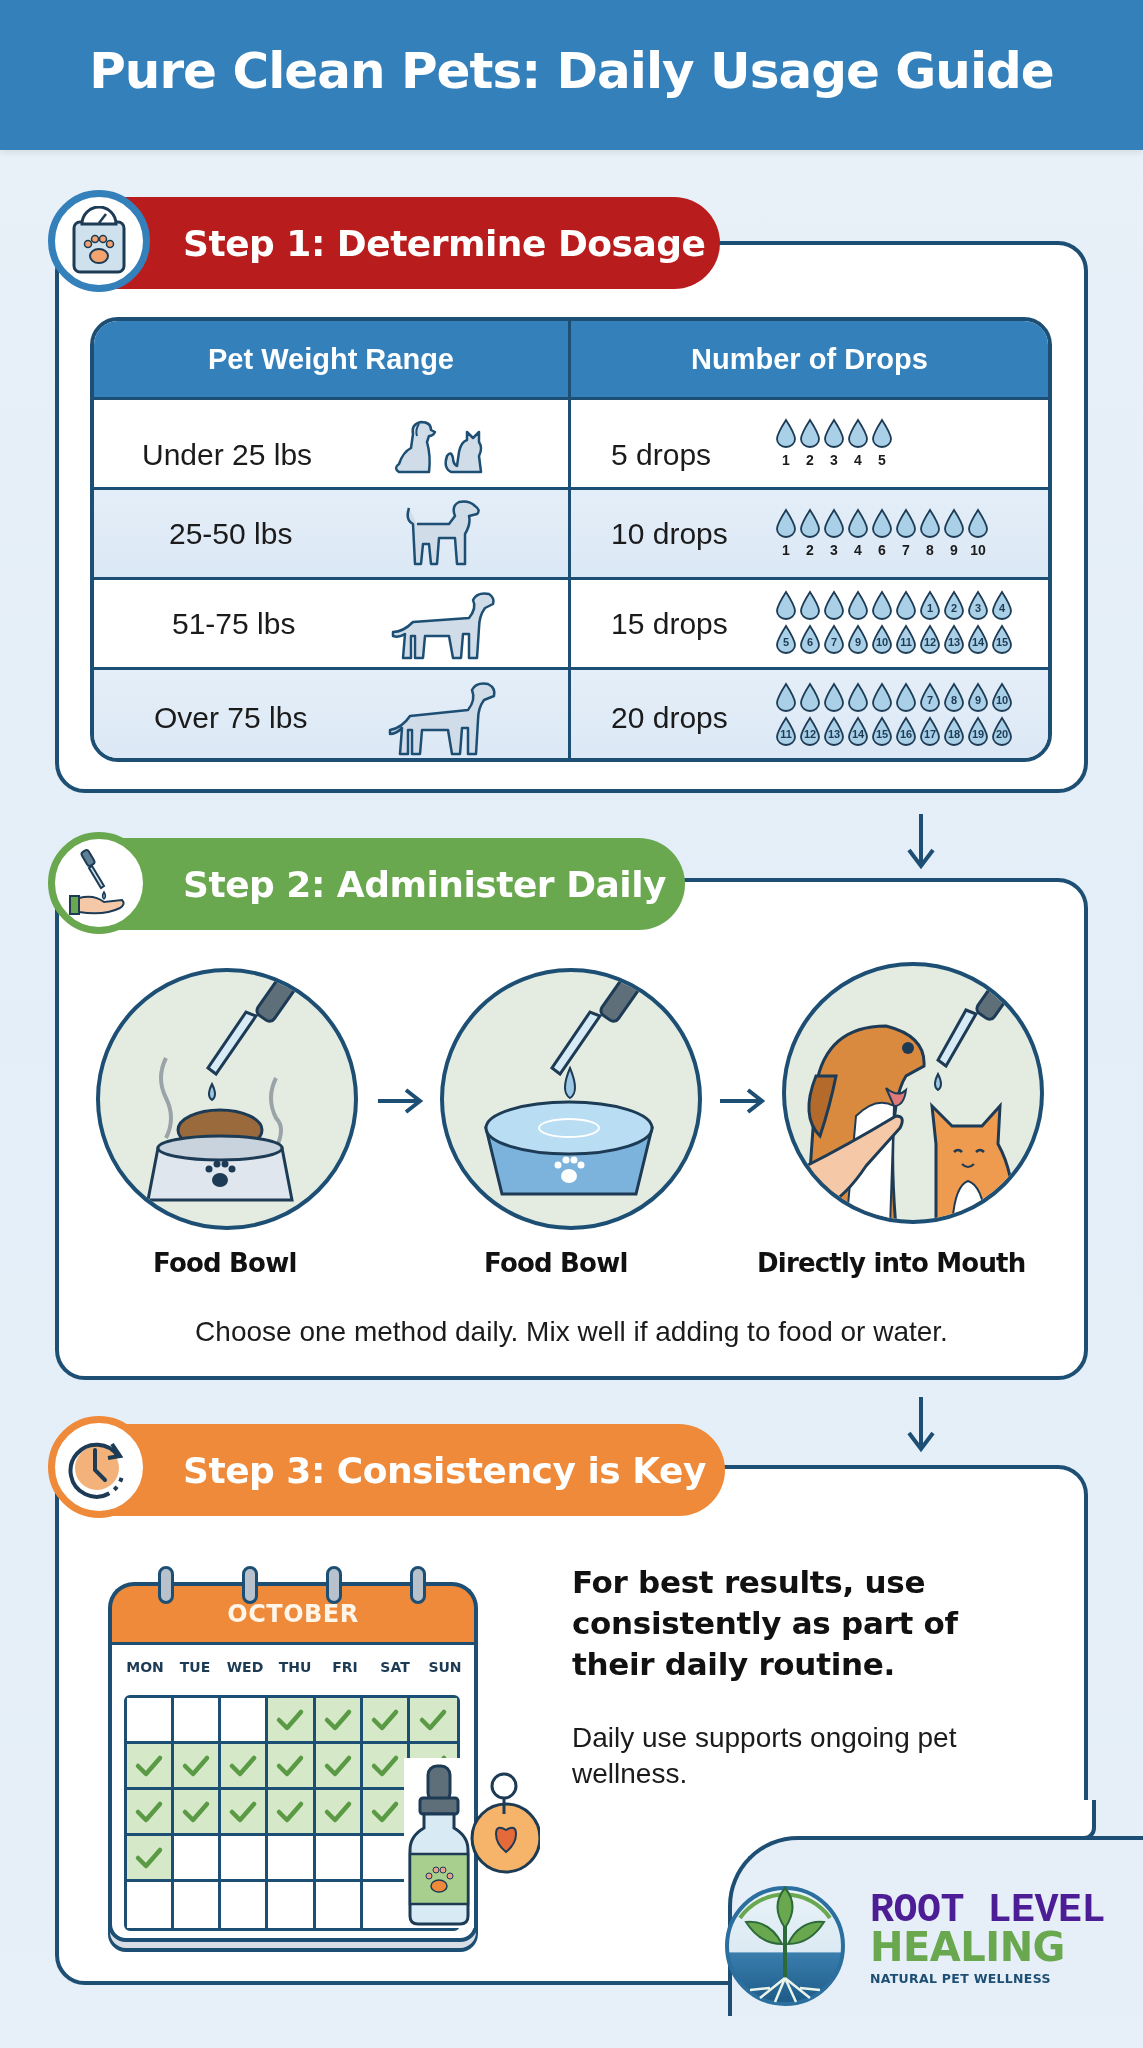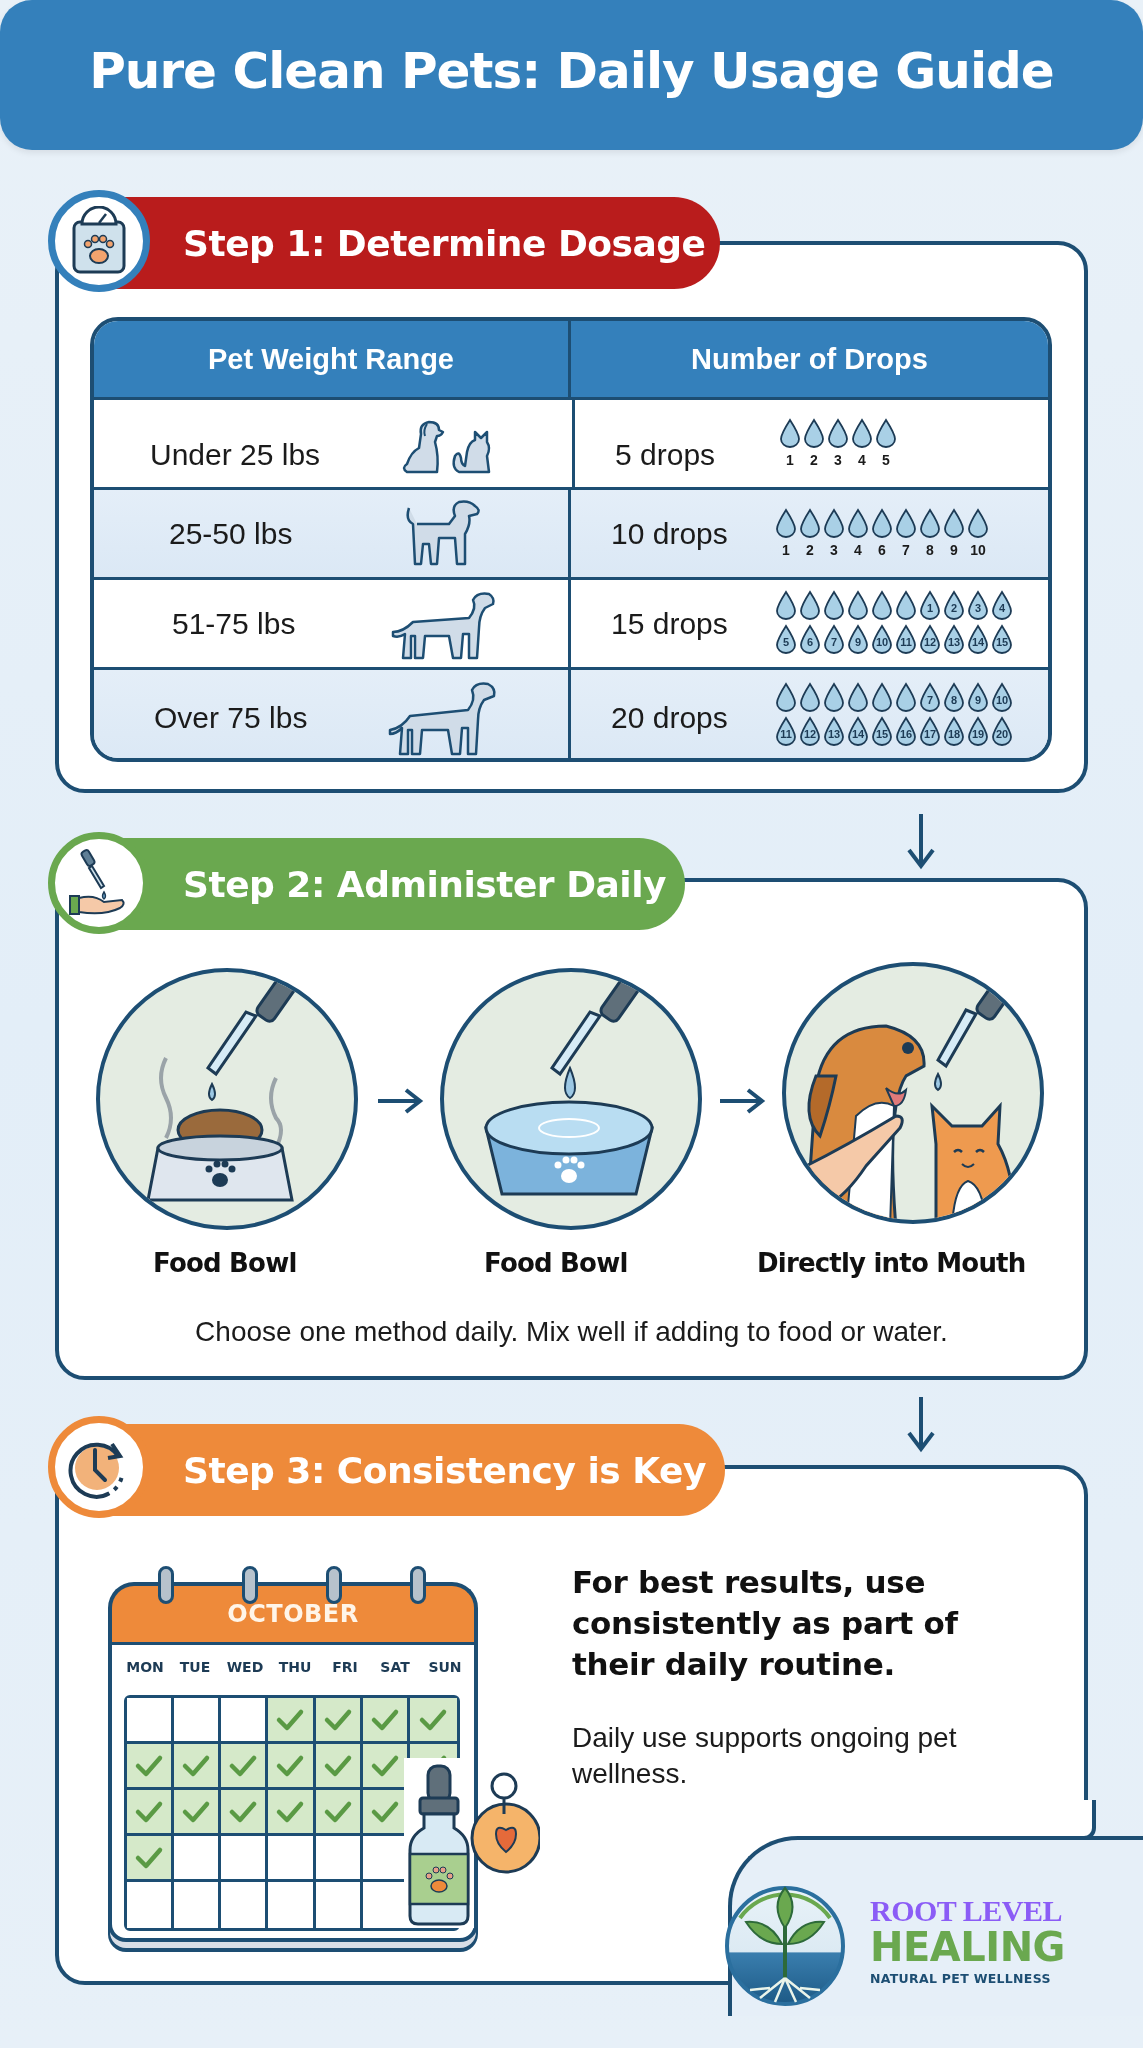--- a/index.html
+++ b/index.html
@@ -8,21 +8,20 @@
     position: relative;
     font-family: "Liberation Sans", sans-serif;
     background: linear-gradient(180deg, #e9f1f8 0%, #e3eef8 50%, #e7f0f8 100%);
     color: #1b1b1b;
   }
   .header {
     position: absolute; left: 0; top: 0; width: 1143px; height: 150px;
     background: #3480bb;
     display: flex; align-items: center; justify-content: center;
     box-shadow: 0 3px 6px rgba(0,0,0,0.08);
-    border-radius: 32px;
   }
   .header h1 {
     color: #fff; font-family: "DejaVu Sans", sans-serif; font-weight: bold;
     font-size: 50px; letter-spacing: -1px; margin-top: -8px;
   }
   .card {
     position: absolute; left: 55px; width: 1033px;
     background: #fff; border: 4px solid #1d4e73; border-radius: 30px;
   }
   .pill {
@@ -87,21 +86,21 @@
   .cal-grid { position: absolute; left: 12px; top: 50px; width: 336px; border: 3px solid #1d4e73; border-radius: 6px; display: grid; grid-template-columns: repeat(7, 1fr); }
   .cal-cell { height: 46px; border-right: 3px solid #1d4e73; border-bottom: 3px solid #1d4e73; display: flex; align-items: center; justify-content: center; background: #fff; }
   .cal-cell:nth-child(7n) { border-right: none; }
   .cal-cell.row-last { border-bottom: none; }
   .cal-cell.done { background: #d5e9c9; }
   .cal-cell.done svg { display: block; }
   .tip-title { position: absolute; left: 572px; top: 1562px; width: 440px; font-family: "DejaVu Sans", sans-serif; font-weight: bold; font-size: 31px; line-height: 41px; color: #111; letter-spacing: -0.3px; }
   .tip-body { position: absolute; left: 572px; top: 1720px; width: 440px; font-size: 28px; line-height: 36px; color: #1b1b1b; }
   .logo { position: absolute; left: 720px; top: 1878px; }
   .logo-text { position: absolute; left: 870px; top: 1895px; }
-  .logo-l1 { font-family: Liberation Serif, serif; font-weight: bold; font-size: 30px; color: #8b5cf6; letter-spacing: -0.5px; line-height: 32px; }
+  .logo-l1 { font-family: Liberation Mono, monospace; font-weight: bold; font-size: 40px; color: #4c1d95; letter-spacing: -0.5px; line-height: 32px; }
   .logo-l2 { font-family: "DejaVu Sans", sans-serif; font-weight: bold; font-size: 40px; color: #6aa84f; letter-spacing: -0.5px; line-height: 40px; }
   .logo-l3 { font-family: "DejaVu Sans", sans-serif; font-weight: bold; font-size: 12.5px; color: #1d4e73; letter-spacing: 0.3px; margin-top: 4px; }
 </style>
 </head>
 <body>
 
 <div class="header">
   <h1>Pure Clean Pets: Daily Usage Guide</h1>
 </div>
 
@@ -121,21 +120,21 @@
     <circle cx="42" cy="38" r="3.5" fill="#f2a36e" stroke="#1d3b55" stroke-width="1.5"></circle>
   </svg>
 </div>
 
 <div class="dose-table">
   <div class="trow head">
     <div class="tcell c1">Pet Weight Range</div>
     <div class="tcell c2">Number of Drops</div>
   </div>
 
-  <div class="trow" style="top:76px; height:112px;padding-left:8px;">
+  <div class="trow" style="top:76px; height:112px;">
     <div class="tcell c1">
       <span class="weight-label" style="left:48px;">Under 25 lbs</span>
       <svg class="pet-icon" style="left:295px; top:12px;" width="110" height="64" viewBox="0 0 110 64">
         <path d="M10 60 Q4 56 10 52 Q14 40 22 36 L24 22 Q22 12 32 10 Q42 10 42 18 L46 20 Q44 24 40 24 L38 30 Q42 44 40 60 Z" fill="#d0dce8" stroke="#1d4e73" stroke-width="2.5" stroke-linejoin="round"></path>
         <path d="M30 12 Q26 18 28 24" fill="none" stroke="#1d4e73" stroke-width="2"></path>
         <path d="M62 60 Q54 56 58 44 Q62 38 64 46 Q64 52 68 54 L70 40 Q72 30 78 28 L78 20 L84 26 L90 20 L90 30 Q94 36 90 44 L92 60 Z" fill="#d0dce8" stroke="#1d4e73" stroke-width="2.5" stroke-linejoin="round"></path>
       </svg>
     </div>
     <div class="tcell c2">
       <span class="drops-label">5 drops</span>

